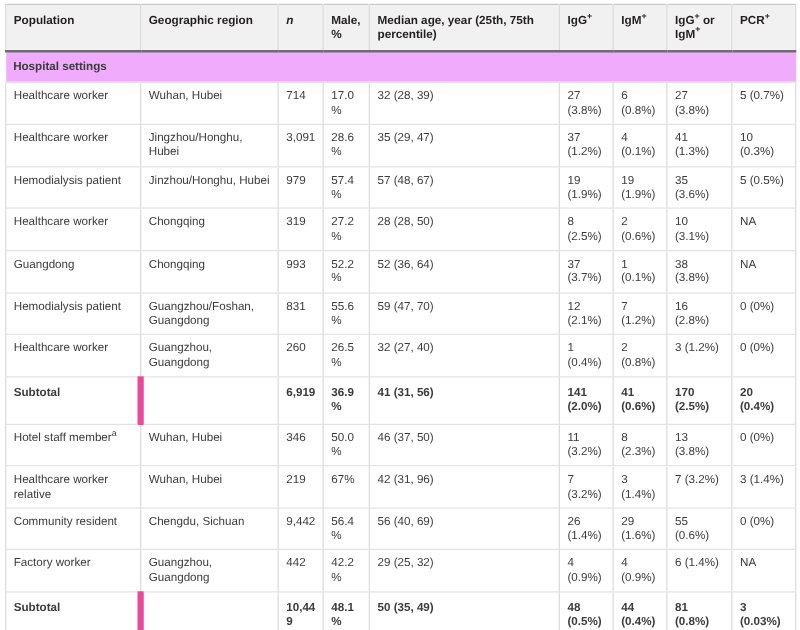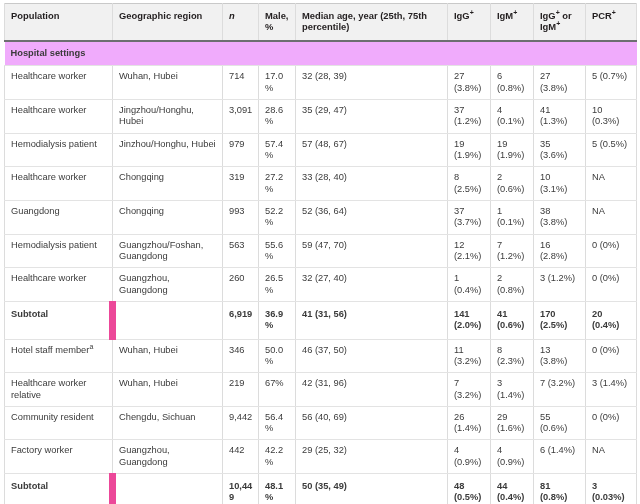--- a/index.html
+++ b/index.html
@@ -67,21 +67,21 @@
     border-left: none;
     border-right: none;
   }
   tr.subtotal-row td {
     font-weight: bold;
     color: #231f20;
     padding-top: 7px;
     padding-bottom: 7px;
   }
   tr.subtotal-row td.first-cell {
-    border-right: 7px solid #ec4899;
+    border-right: 5px solid #ec4899;
   }
   sup {
     font-size: 7px;
     vertical-align: super;
     line-height: 0;
   }
   col.c-pop      { width: 108px; }
   col.c-geo      { width: 110px; }
   col.c-n        { width: 36px; }
   col.c-male     { width: 37px; }
@@ -156,41 +156,41 @@
           <td>19 (1.9%)</td>
           <td>19 (1.9%)</td>
           <td>35 (3.6%)</td>
           <td>5 (0.5%)</td>
         </tr>
         <tr>
           <td>Healthcare worker</td>
           <td>Chongqing</td>
           <td>319</td>
           <td>27.2%</td>
-          <td>33 (28, 40)</td>
+          <td>28 (28, 50)</td>
           <td>8 (2.5%)</td>
           <td>2 (0.6%)</td>
           <td>10 (3.1%)</td>
           <td>NA</td>
         </tr>
         <tr>
           <td>Guangdong</td>
           <td>Chongqing</td>
           <td>993</td>
           <td>52.2%</td>
           <td>52 (36, 64)</td>
           <td>37 (3.7%)</td>
           <td>1 (0.1%)</td>
           <td>38 (3.8%)</td>
           <td>NA</td>
         </tr>
         <tr>
           <td>Hemodialysis patient</td>
           <td>Guangzhou/Foshan, Guangdong</td>
-          <td>563</td>
+          <td>831</td>
           <td>55.6%</td>
           <td>59 (47, 70)</td>
           <td>12 (2.1%)</td>
           <td>7 (1.2%)</td>
           <td>16 (2.8%)</td>
           <td>0 (0%)</td>
         </tr>
         <tr>
           <td>Healthcare worker</td>
           <td>Guangzhou, Guangdong</td>

